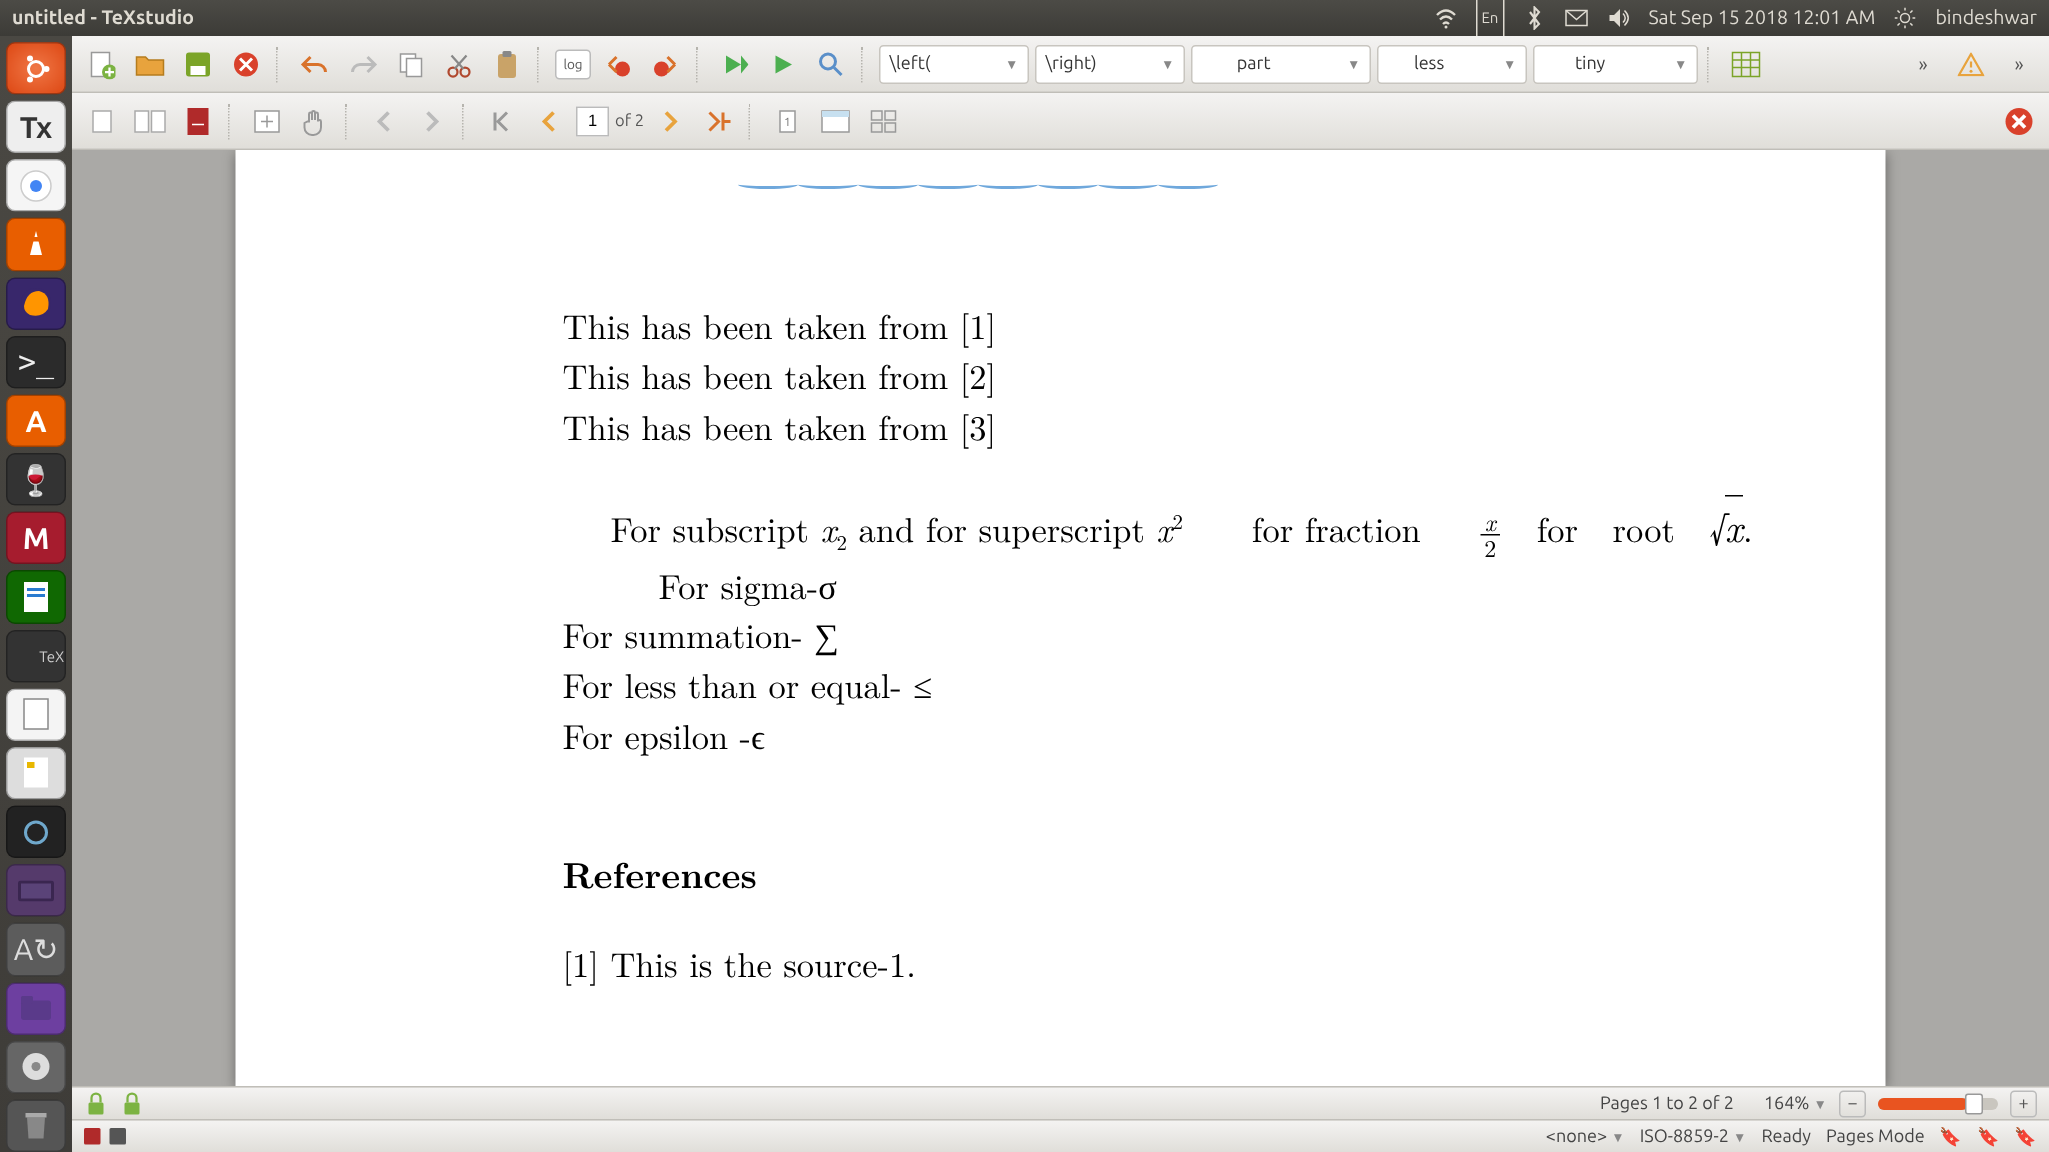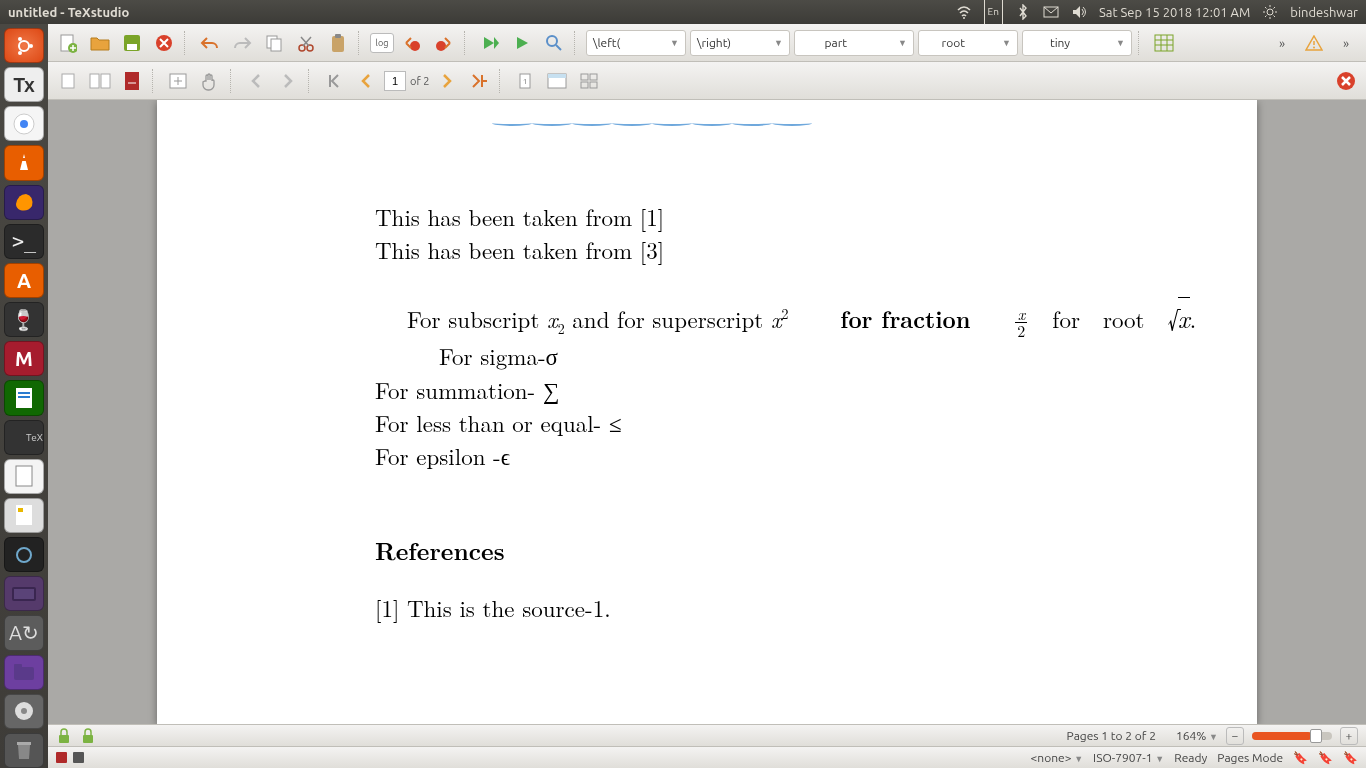--- a/index.html
+++ b/index.html
@@ -302,21 +302,21 @@
       </div>
     <div class="combo">
         <span>\right)</span>
         <span class="arrow">▼</span>
       </div>
     <div class="combo" style="min-width:120px;">
         <span style="margin:auto;">part</span>
         <span class="arrow">▼</span>
       </div>
     <div class="combo">
-        <span style="margin:auto;">root</span>
+        <span style="margin:auto;">less</span>
         <span class="arrow">▼</span>
       </div>
     <div class="combo" style="min-width:110px;">
         <span style="margin:auto;">tiny</span>
         <span class="arrow">▼</span>
       </div>
     <div class="tsep"></div>
     <div class="tbtn">
         <svg width="20" height="18">
           <rect x="1" y="1" width="18" height="16" stroke="#7ba428" fill="none"></rect>
@@ -428,25 +428,26 @@
           <path d="M6 6l8 8M14 6l-8 8" stroke="#fff" stroke-width="2.5"></path>
         </svg>
       </div>
   </div>
 
   <div class="viewport">
     <div class="page">
       <div class="wavy"><span></span><span></span><span></span><span></span><span></span><span></span><span></span><span></span></div>
       <div class="content">
         <div>This has been taken from [1]</div>
+        <div>This has been taken from [2]</div>
         <div>This has been taken from [3]</div>
 
         <div class="mathline">
           <span>For subscript  </span><i><span>x</span></i><sub style="font-size:14px;">2</sub><span> and  for superscript </span><i><span>x</span></i><sup style="font-size:14px;">2</sup>
-          <span style="white-space:pre;font-weight:bold;">     for fraction    </span>
+          <span style="white-space:pre;">     for fraction    </span>
           <span class="frac"><span class="num"><i>x</i></span><span class="den">2</span></span>
           <span style="white-space:pre;">  for   root  </span>
           <span class="radic">√<span class="bar"><i>x</i></span></span><span>.</span>
         </div>
         <div style="margin-left:64px;">For sigma-σ</div>
         <div><span>For summation-  ∑</span></div>
         <div>For less than or equal- ≤</div>
         <div>For epsilon -ϵ</div>
 
         <div class="refhead">References</div>
@@ -481,20 +482,20 @@
       </div>
     <span class="tbtn" style="width:18px;height:18px;border:1px solid #bbb;border-radius:3px;">+</span>
   </div>
 
   <div class="status2">
     <span style="margin-right:auto;display:flex;gap:6px;align-items:center;">
       <span class="redsq"></span>
       <span class="redsq" style="background:#555;"></span>
     </span>
     <span><span>&lt;none&gt;</span> <span style="font-size:9px;color:#888;">▼</span></span>
-    <span><span>ISO-7907-1</span> <span style="font-size:9px;color:#888;">▼</span></span>
+    <span><span>ISO-8859-2</span> <span style="font-size:9px;color:#888;">▼</span></span>
     <span>Ready</span>
     <span>Pages Mode</span>
     <span style="color:#a03a6a;font-weight:bold;">🔖</span>
     <span style="color:#a03a6a;font-weight:bold;">🔖</span>
     <span style="color:#a03a6a;font-weight:bold;">🔖</span>
   </div>
 </div>
 
 </body></html>

